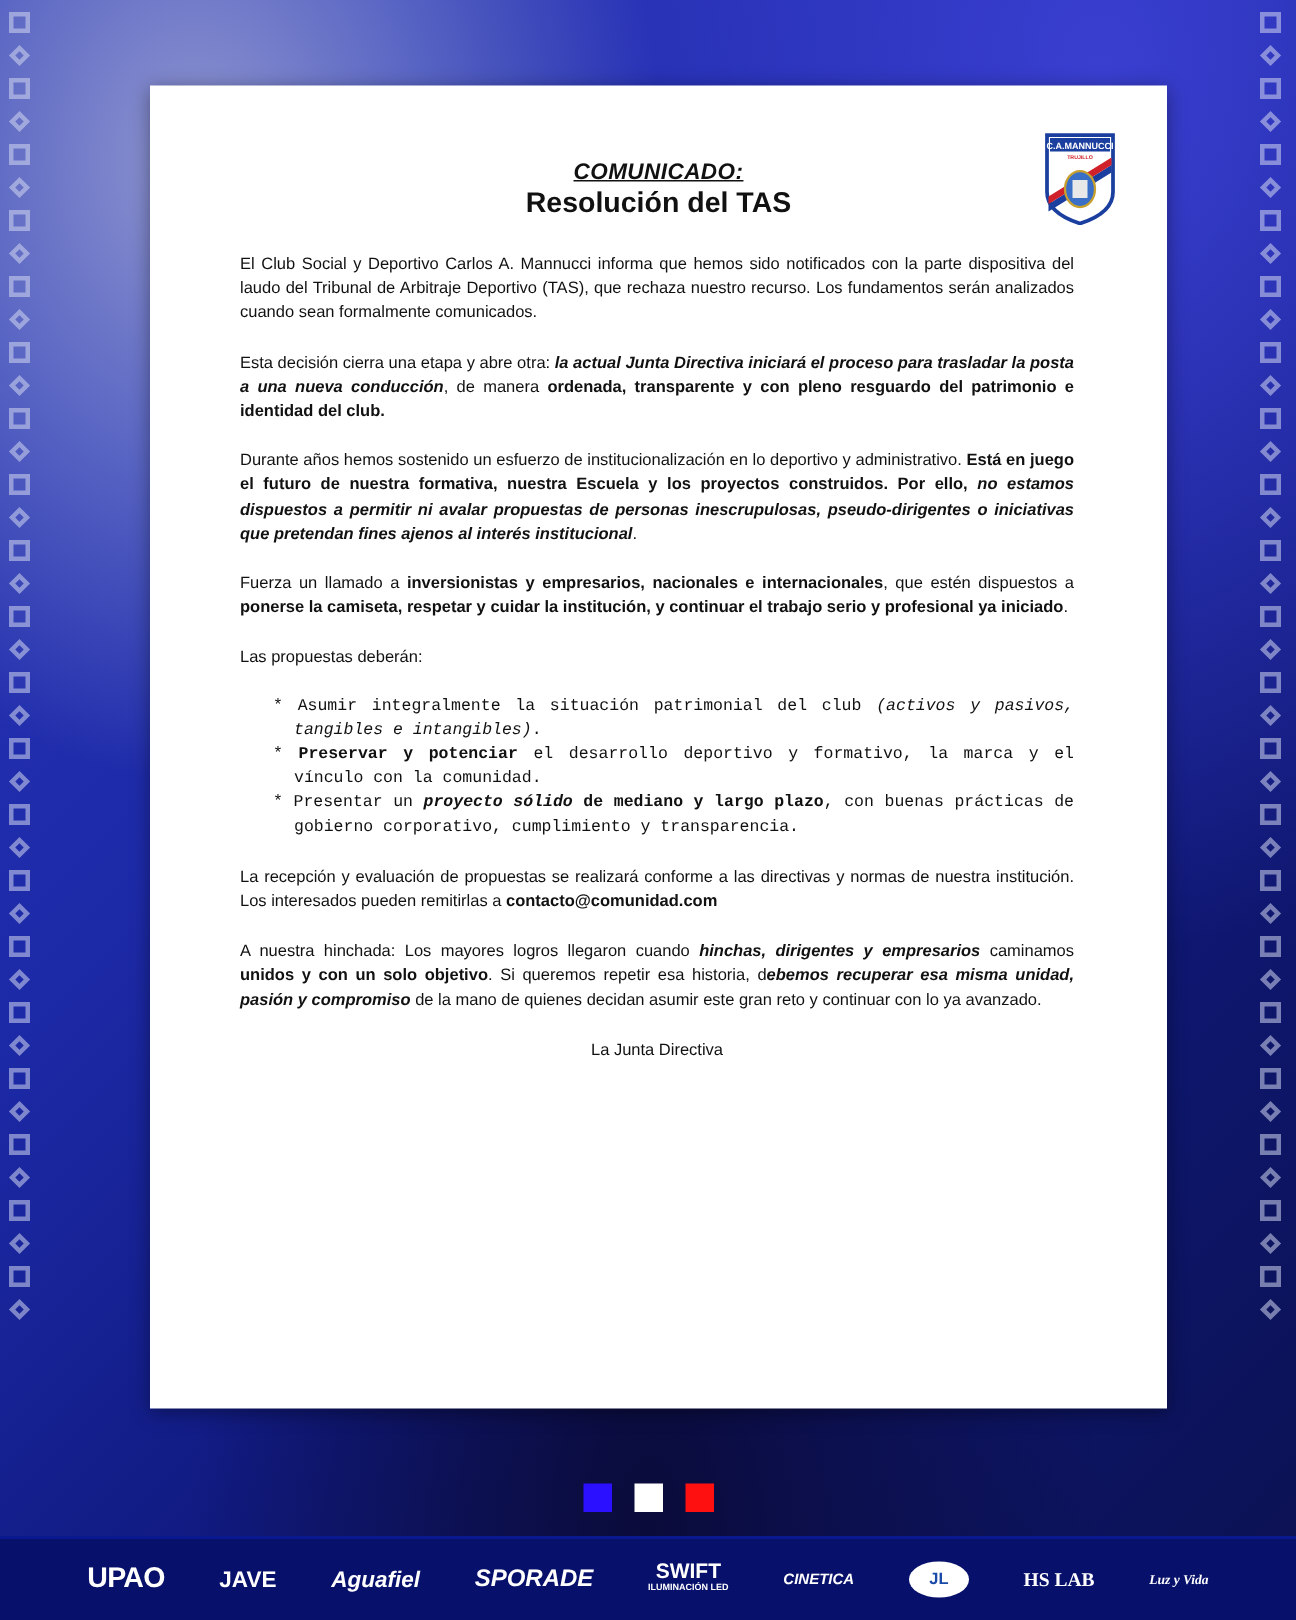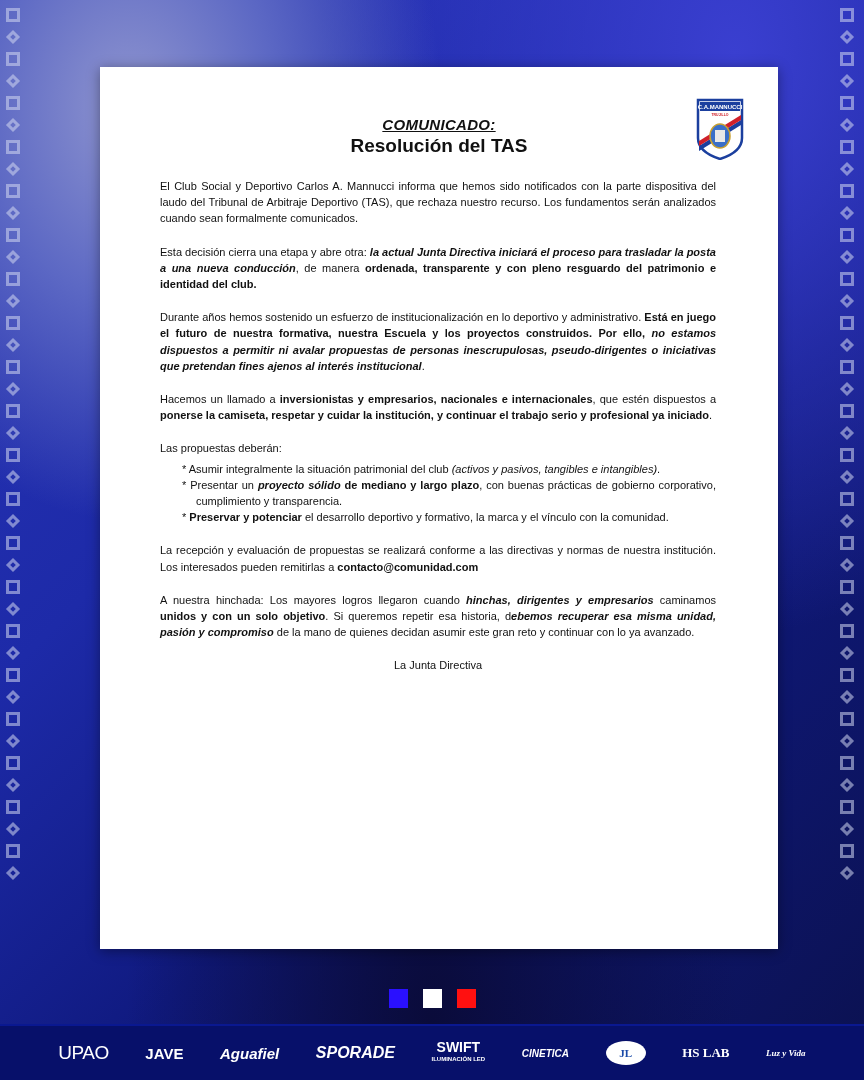--- a/index.html
+++ b/index.html
@@ -11,51 +11,51 @@
       radial-gradient(ellipse at 85% 5%, #3a3fd0 0%, rgba(30,30,160,0) 40%),
       radial-gradient(ellipse at 50% 95%, #0a0b3a 0%, rgba(10,10,50,0) 50%),
       linear-gradient(135deg, #2a36b8 0%, #1d2aa8 35%, #101a80 60%, #0b1150 100%);
   }
   .pattern-strip { position:absolute; top:0; bottom:60px; width:18px; display:flex; flex-direction:column; gap:10px; padding-top:8px; }
   .pattern-strip.left { left:6px; }
   .pattern-strip.right { right:6px; }
   .pattern-strip span { display:block; width:14px; height:14px; border:3px solid rgba(210,215,240,0.55); box-sizing:border-box; }
   .pattern-strip span:nth-child(2n) { transform:rotate(45deg); width:10px; height:10px; margin-left:2px; }
   .card {
-    position:absolute; left:100px; top:67px; width:678px; height:882px;
+    position:absolute; left:100px; top:57px; width:678px; height:882px;
     background:#fff; box-shadow:0 2px 12px rgba(0,0,0,0.4);
   }
   .crest { position:absolute; left:596px; top:31px; width:48px; height:62px; }
   .header { position:absolute; left:0; right:0; top:49px; text-align:center; }
   .header .kicker { font-weight:bold; font-style:italic; font-size:15px; text-decoration:underline; color:#111; letter-spacing:0.3px; }
   .header .title { font-weight:bold; font-size:19px; color:#111; margin-top:2px; }
   .body { position:absolute; left:60px; right:62px; top:111px; font-size:11px; line-height:16.2px; color:#111; text-align:justify; }
   .body p { margin:0 0 17px 0; }
   .body b { font-weight:bold; }
   .body i { font-style:italic; }
-  .list { margin:4px 0 17px 0; padding:0; list-style:none; }
+  .list { margin:16px 0 17px 0; padding:0; list-style:none;font-family:Liberation Mono, monospace; }
   .list li { padding-left:36px; text-indent:-14px; margin-left:0; }
   .closing { text-align:center; margin-top:0; }
   .closing .l1 { font-style:italic; }
   .flags { position:absolute; top:989px; left:389px; display:flex; gap:15px; }
   .flags span { width:19px; height:19px; display:block; }
   .sponsors {
     position:absolute; left:0; right:0; bottom:0; height:56px; background:#07106a;
     display:flex; align-items:center; justify-content:space-around; padding:0 40px; box-sizing:border-box;
     border-top:2px solid #0a1890;
   }
   .sponsor { color:#fff; font-weight:bold; font-size:13px; white-space:nowrap; }
-  .sponsor.upao { font-weight:normal; font-size:19px; letter-spacing:-0.5px; }
+  .sponsor.upao { font-weight:bold; font-size:19px; letter-spacing:-0.5px; }
   .sponsor.jave { font-size:15px; }
   .sponsor.agua { font-style:italic; font-size:15px; }
   .sponsor.sporade { font-style:italic; font-size:16px; }
   .sponsor.swift { font-size:14px; line-height:12px; text-align:center; }
   .sponsor.swift small { display:block; font-size:6px; }
   .sponsor.cinetica { font-style:italic; font-size:10px;text-align:right; }
-  .sponsor.circle { width:40px; height:24px; border-radius:50%; background:#fff; color:#1a4aa8; display:flex; align-items:center; justify-content:center; font-size:11px;font-family:Liberation Serif, serif; }
+  .sponsor.circle { width:40px; height:24px; border-radius:50%; background:#fff; color:#1a4aa8; display:flex; align-items:center; justify-content:center; font-size:11px; }
   .sponsor.hslab { font-family:"Liberation Serif", serif; font-size:13px; }
   .sponsor.luz { font-family:"Liberation Serif", serif; font-style:italic; font-size:9px;text-align:right; }
 </style>
 </head>
 <body>
 
 <div class="pattern-strip left">
   <span></span>
     <span></span>
     <span></span>
@@ -157,27 +157,27 @@
     <div class="title">Resolución del TAS</div>
   </div>
 
   <div class="body">
     <p>El Club Social y Deportivo Carlos A. Mannucci informa que hemos sido notificados con la parte dispositiva del laudo del Tribunal de Arbitraje Deportivo (TAS), que rechaza nuestro recurso. Los fundamentos serán analizados cuando sean formalmente comunicados.</p>
 
     <p><span>Esta decisión cierra una etapa y abre otra: </span><b><i>la actual Junta Directiva iniciará el proceso para trasladar la posta a una nueva conducción</i></b><span>, de manera </span><b>ordenada, transparente y con pleno resguardo del patrimonio e identidad del club.</b></p>
 
     <p><span>Durante años hemos sostenido un esfuerzo de institucionalización en lo deportivo y administrativo. </span><b>Está en juego el futuro de nuestra formativa, nuestra Escuela y los proyectos construidos. Por ello, </b><b><i>no estamos dispuestos a permitir ni avalar propuestas de personas inescrupulosas, pseudo-dirigentes o iniciativas que pretendan fines ajenos al interés institucional</i></b><span>.</span></p>
 
-    <p><span>Hacemos un llamado a </span><b>inversionistas y empresarios, nacionales e internacionales</b><span>, que estén dispuestos a </span><b>ponerse la camiseta, respetar y cuidar la institución, y continuar el trabajo serio y profesional ya iniciado</b><span>.</span></p>
+    <p><span>Fuerza un llamado a </span><b>inversionistas y empresarios, nacionales e internacionales</b><span>, que estén dispuestos a </span><b>ponerse la camiseta, respetar y cuidar la institución, y continuar el trabajo serio y profesional ya iniciado</b><span>.</span></p>
 
     <div>Las propuestas deberán:</div>
     <ul class="list">
       <li><span>* Asumir integralmente la situación patrimonial del club </span><i>(activos y pasivos, tangibles e intangibles)</i><span>.</span></li>
+      <li><span>* </span><b>Preservar y potenciar</b><span> el desarrollo deportivo y formativo, la marca y el vínculo con la comunidad.</span></li>
       <li><span>* Presentar un </span><b><i>proyecto sólido</i></b><b> de mediano y largo plazo</b><span>, con buenas prácticas de gobierno corporativo, cumplimiento y transparencia.</span></li>
-      <li><span>* </span><b>Preservar y potenciar</b><span> el desarrollo deportivo y formativo, la marca y el vínculo con la comunidad.</span></li>
     </ul>
 
     <p><span>La recepción y evaluación de propuestas se realizará  conforme a las directivas y normas de nuestra institución. Los interesados pueden remitirlas a </span><b>contacto@comunidad.com</b></p>
 
     <p><span>A nuestra hinchada: Los mayores logros llegaron cuando </span><b><i>hinchas, dirigentes y empresarios</i></b><span> caminamos </span><b>unidos y con un solo objetivo</b><span>. Si queremos repetir esa historia, d</span><b><i>ebemos recuperar esa misma unidad, pasión y compromiso</i></b><span> de la mano de quienes decidan asumir este gran reto y continuar con lo ya avanzado.</span></p>
 
     <div class="closing">
       <div>La Junta Directiva</div>
     </div>
   </div>

